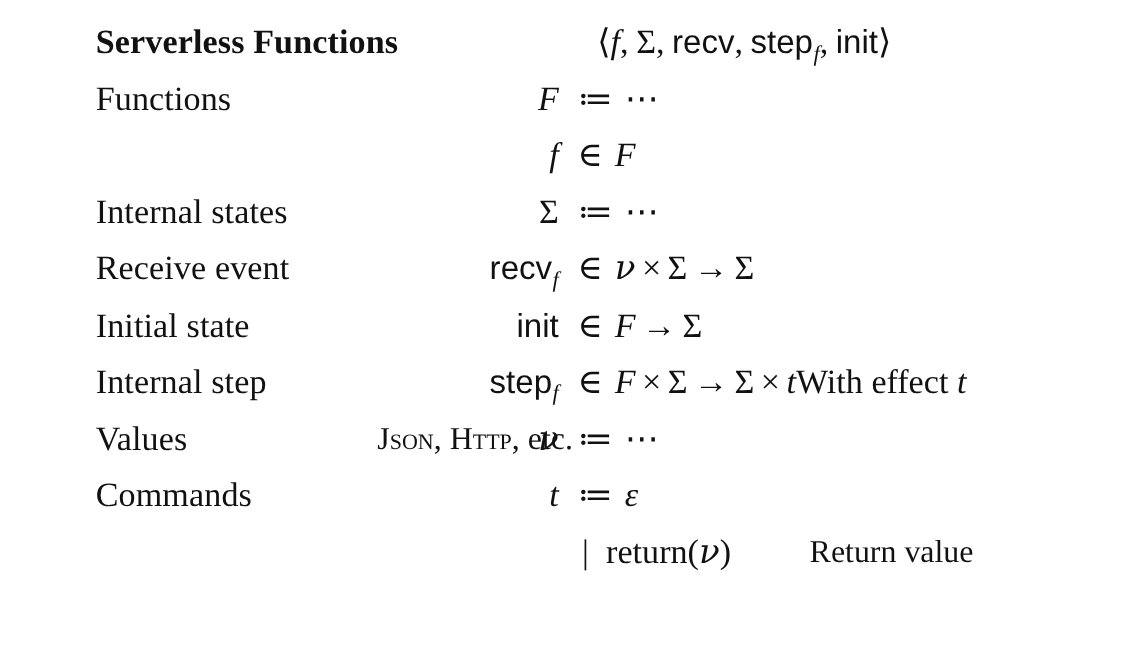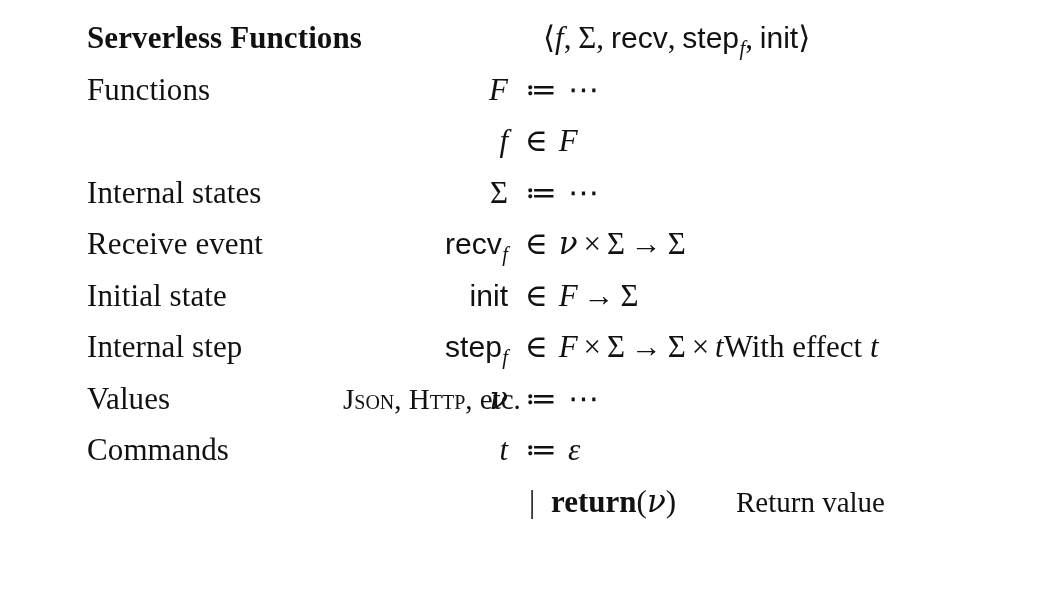--- a/index.html
+++ b/index.html
@@ -101,21 +101,21 @@
     vertical-align: -0.34em;
     padding-left: 0.02em;
   }
   .op {               
     padding: 0 0.13em;
   }
   .bin {              
     padding: 0 0.19em;
   }
   .bold {
-    font-weight: bold;
+    font-weight: normal;
   }
   .sc {               
     font-variant: small-caps;
   }
   .sp-s  { display: inline-block; width: 0.22em; }
   .sp-m  { display: inline-block; width: 0.38em; }
 </style>
 </head>
 <body>
 

